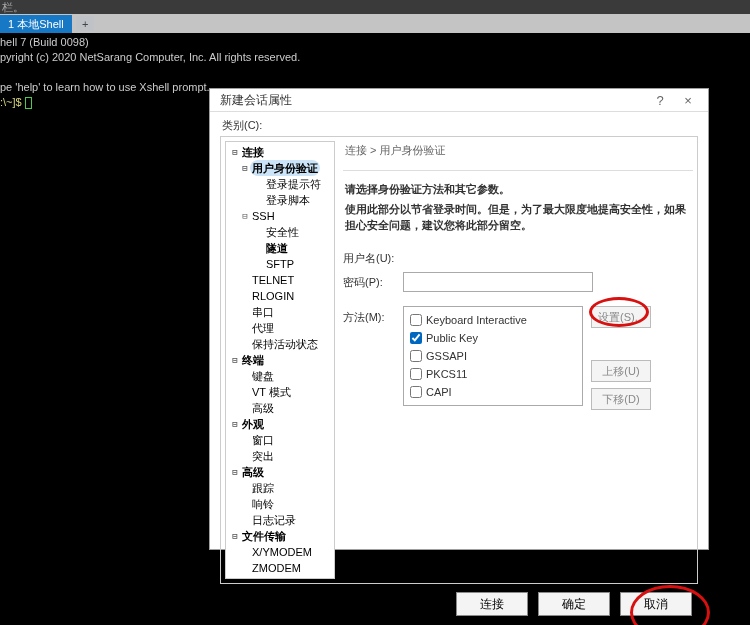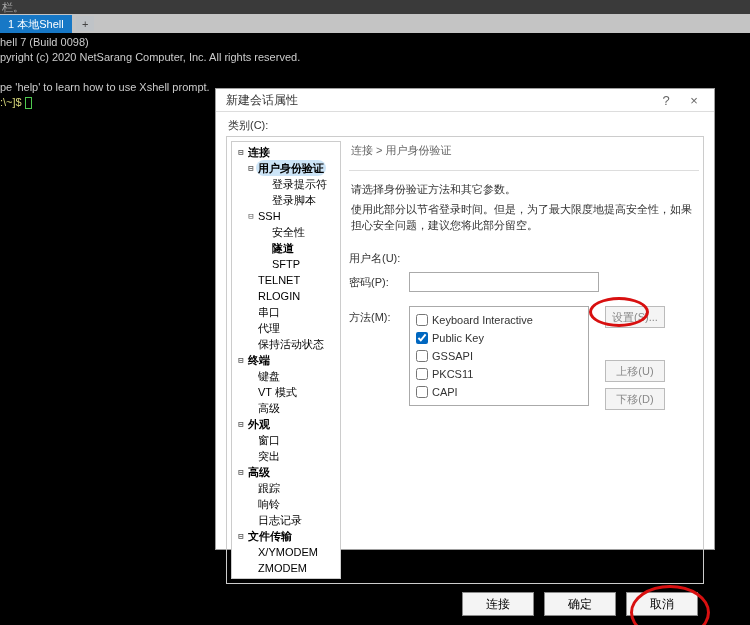--- a/index.html
+++ b/index.html
@@ -5,50 +5,50 @@
   * { box-sizing: border-box; margin: 0; padding: 0; font-family: "Microsoft YaHei", "Segoe UI", Tahoma, sans-serif; }
   body { width: 750px; height: 625px; background: #000; overflow: hidden; position: relative; }
   .partial-title { position:absolute; top:0; left:0; width:100%; height:14px; color:#aaa; font-size:11px; padding-left:2px; background:#3a3a3a; line-height:14px;}
   .tabbar { position:absolute; top:14px; left:0; width:100%; height:35px; background:#c4c4c4; }
   .tab { display:inline-block; height:19px; background:#1778c6; color:#fff; font-size:11px; line-height:19px; padding:0 8px; }
   .tab-add { display:inline-flex; align-items:center; justify-content:center; width:18px; height:15px; margin-top:2px; background:#bfc3c7; color:#444; font-size:11px; vertical-align:top; }
   .terminal { position:absolute; top:33px; left:0; right:0; bottom:0; background:#000; color:#ccc; font-family:"Consolas","Courier New",monospace; font-size:11px; padding:2px 0 0 0; line-height:14px; white-space:pre; }
   .t-yel { color:#d6d67a; }
   .cursor { display:inline-block; width:7px; height:12px; border:1px solid #4ec94e; vertical-align:middle; }
 
-  .dialog { position:absolute; left:215px; top:88px; width:500px; height:462px; background:#fff; border:1px solid #9f9f9f; box-shadow:3px 3px 10px rgba(0,0,0,.3); display:flex; flex-direction:column; }
+  .dialog { position:absolute; left:209px; top:88px; width:500px; height:462px; background:#fff; border:1px solid #9f9f9f; box-shadow:3px 3px 10px rgba(0,0,0,.3); display:flex; flex-direction:column; }
   .dlg-title { height:28px; display:flex; align-items:center; padding:0 6px 0 10px; font-size:12px; color:#333; border-bottom:1px solid #ddd; }
   .dlg-title-text { flex:1; }
   .dlg-help,.dlg-close { width:28px; height:22px; display:inline-flex; align-items:center; justify-content:center; color:#666; font-size:13px; }
 
   .dlg-body { flex:1; display:flex; flex-direction:column; padding:4px 10px 8px 10px; }
   .cat-label { font-size:11px; color:#333; margin:2px 0 3px 2px; }
   .panes { flex:1; display:flex; gap:8px; border:1px solid #ccc; padding:4px; min-height:0;}
   .tree { width:110px; border:1px solid #ccc; overflow:auto; font-size:11px; line-height:16px; padding:2px 0; background:#fff; }
   .tree .node { display:flex; align-items:center; padding-left:4px; white-space:nowrap; cursor:default;}
   .tree .tgl { width:10px; display:inline-flex; justify-content:center; color:#555; font-size:9px; font-family:monospace; }
   .tree .lbl { padding:0 2px; }
   .tree .sel .lbl { background:#cce4f7;border-radius:8px; }
   .tree .b { font-weight:700; }
   .tree .d1 { padding-left:14px; }
   .tree .d2 { padding-left:28px; }
 
   .detail { flex:1; display:flex; flex-direction:column; font-size:11px; color:#333; }
   .crumb { color:#666; padding:2px 0 6px 2px; }
-  .desc { line-height:16px; padding:0 2px 4px 2px; }
+  .desc { line-height:16px; padding:0 2px 4px 2px;font-weight:bold; }
   .hr { height:1px; background:#ddd; margin:6px 0 10px 0;}
   .row { display:flex; align-items:center; margin-bottom:6px; }
   .row .k { width:60px; }
   .row input[type=text],.row input[type=password]{ height:20px; border:1px solid #aaa; padding:0 4px; font-size:11px; }
   .methods-row { display:flex; align-items:flex-start; }
   .methods-row .k { width:60px; padding-top:4px;}
   .methods-box { border:1px solid #aaa; width:180px; padding:4px 6px; }
   .methods-box label { display:flex; align-items:center; gap:4px; font-size:11px; line-height:18px;}
   .methods-side { display:flex; flex-direction:column; gap:6px; margin-left:8px;}
-  .smbtn { width:60px; height:22px; border:1px solid #bbb; background:#f4f4f4; font-size:11px; color:#888;margin-left:8px; }
+  .smbtn { width:60px; height:22px; border:1px solid #bbb; background:#f4f4f4; font-size:11px; color:#888; }
 
   .dlg-footer { display:flex; justify-content:flex-end; gap:10px; padding:8px 6px 2px 0;}
   .fbtn { width:72px; height:24px; border:1px solid #8a8a8a; background:#f4f4f4; font-size:12px;}
 
   .anno { position:absolute; border:3px solid #d81010; border-radius:50%; pointer-events:none;}
   #anno-user { left:589px; top:297px; width:60px; height:30px; }
   #anno-conn { left:630px; top:585px; width:80px; height:55px; }
 
   input[type=checkbox]{ width:12px; height:12px; accent-color:#0067c0;}
 </style>

